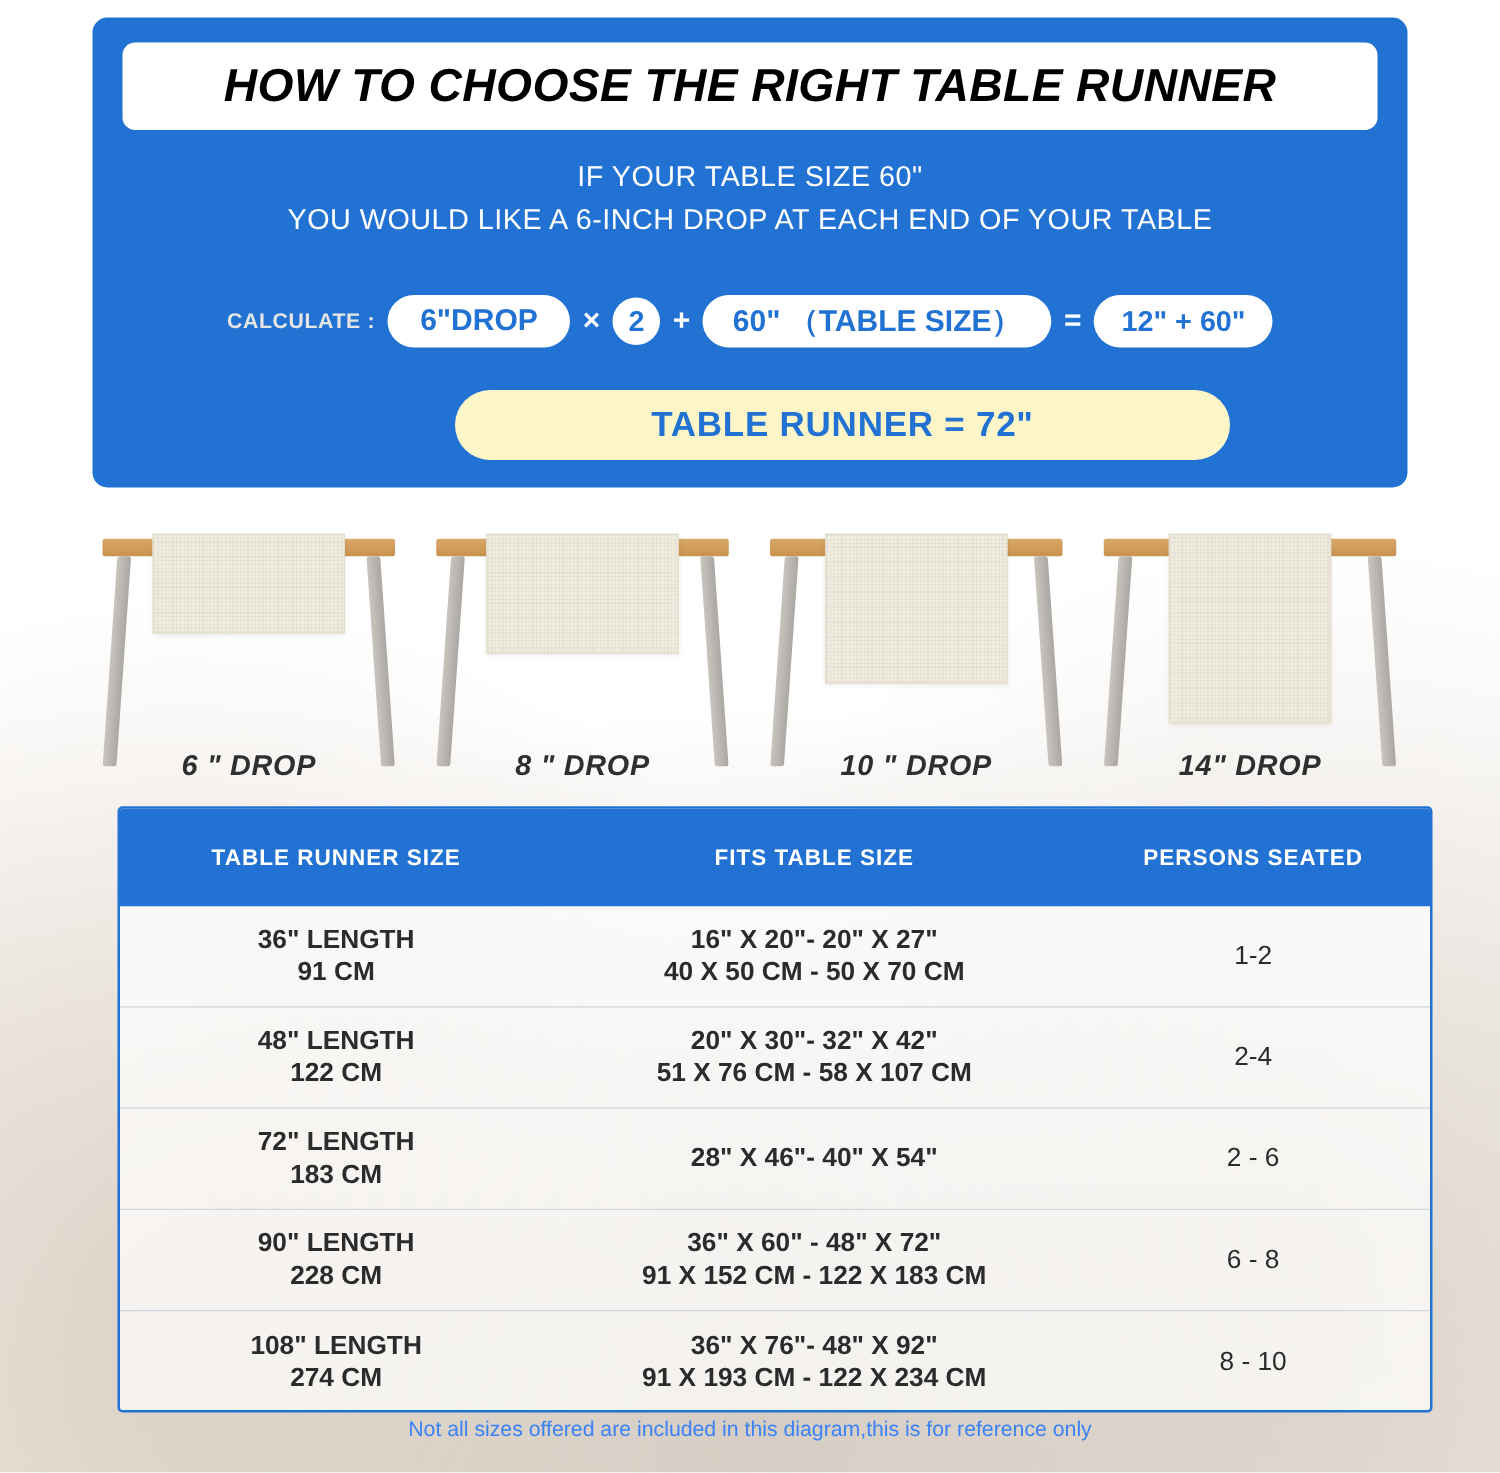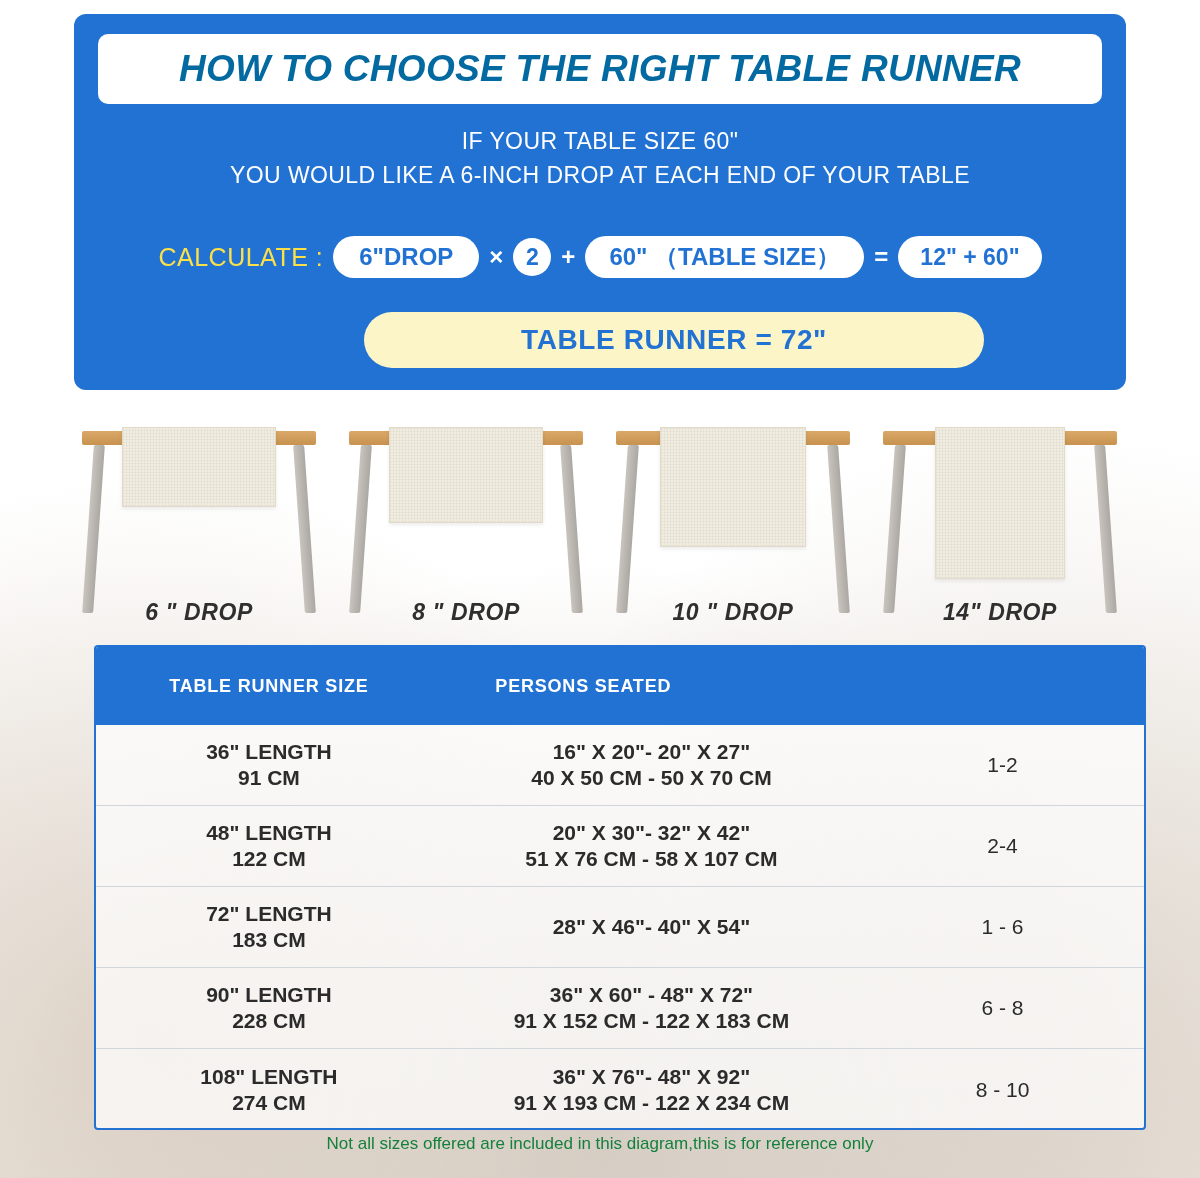--- a/index.html
+++ b/index.html
@@ -29,33 +29,33 @@
     background: #2272d4;
     border-radius: 12px;
   }
   .hero-title-box {
     position: absolute; left: 24px; top: 20px; width: 1004px; height: 70px;
     background: #ffffff; border-radius: 10px;
     display: flex; align-items: center; justify-content: center;
   }
   .hero-title {
     font-size: 37px; font-weight: bold; font-style: italic;
-    color: #0369a1; letter-spacing: 0.3px; white-space: nowrap;
+    color: #000000; letter-spacing: 0.3px; white-space: nowrap;
   }
   .hero-sub {
     position: absolute; left: 0; top: 110px; width: 100%;
     text-align: center; color: #ffffff;
     font-size: 23px; line-height: 34px; letter-spacing: 0.4px;
   }
   .calc-row {
     position: absolute; left: 0; top: 222px; width: 100%;
     display: flex; align-items: center; justify-content: center; gap: 10px;
   }
   .calc-label {
-    color: #fde047; font-size: 25px; font-weight: normal; letter-spacing: 0.5px;
+    color: #e5e5e5; font-size: 17px; font-weight: bold; letter-spacing: 0.5px;
   }
   .pill {
     background: #ffffff; color: #2272d4; font-weight: bold;
     border-radius: 999px; display: flex; align-items: center; justify-content: center;
     white-space: nowrap;
   }
   .pill-drop { height: 42px; padding: 0 26px; font-size: 24px; }
   .pill-two  { height: 38px; width: 38px; font-size: 23px; }
   .pill-size { height: 42px; padding: 0 24px; font-size: 24px; }
   .pill-res  { height: 42px; padding: 0 22px; font-size: 23px; }
@@ -119,21 +119,21 @@
   .td {
     display: flex; flex-direction: column; align-items: center; justify-content: center;
     text-align: center; color: #2b2b2b; line-height: 26px;
   }
   .td .l1, .td .l2 { font-size: 21px; }
   .c1 .l1, .c1 .l2 { font-weight: bold; }
   .c2 .l1, .c2 .l2 { font-weight: bold; }
   .c3 .l1 { font-size: 21px; }
   .footnote {
     position: absolute; left: 74px; top: 1134px; width: 1052px;
-    text-align: center; font-size: 17px; color: #15803d;
+    text-align: center; font-size: 17px; color: #3b82f6;
   }
 </style>
 </head>
 <body>
 
 <div class="bg-wash"></div>
 
 <div class="stage">
 
   <section class="hero">
@@ -192,20 +192,21 @@
       <div class="leg r"></div>
       <div class="runner" style="left:60px; width:130px; height:152px;"></div>
       <div class="drop-label">14" DROP</div>
     </div>
 
   </section>
 
   <section class="tablewrap">
     <div class="thead">
       <div class="th c1">TABLE RUNNER SIZE</div>
+      <div class="th c2">FITS TABLE SIZE</div>
       <div class="th c3">PERSONS SEATED</div>
     </div>
 
     <div class="trow">
       <div class="td c1">
         <span class="l1">36" LENGTH</span>
         <span class="l2">91 CM</span>
       </div>
       <div class="td c2">
         <span class="l1">16" X 20"- 20" X 27"</span>
@@ -232,21 +233,21 @@
 
     <div class="trow">
       <div class="td c1">
         <span class="l1">72" LENGTH</span>
         <span class="l2">183 CM</span>
       </div>
       <div class="td c2">
         <span class="l1">28" X 46"- 40" X 54"</span>
       </div>
       <div class="td c3">
-        <span class="l1">1 - 6</span>
+        <span class="l1">2 - 6</span>
       </div>
     </div>
 
     <div class="trow">
       <div class="td c1">
         <span class="l1">90" LENGTH</span>
         <span class="l2">228 CM</span>
       </div>
       <div class="td c2">
         <span class="l1">36" X 60" - 48" X 72"</span>

